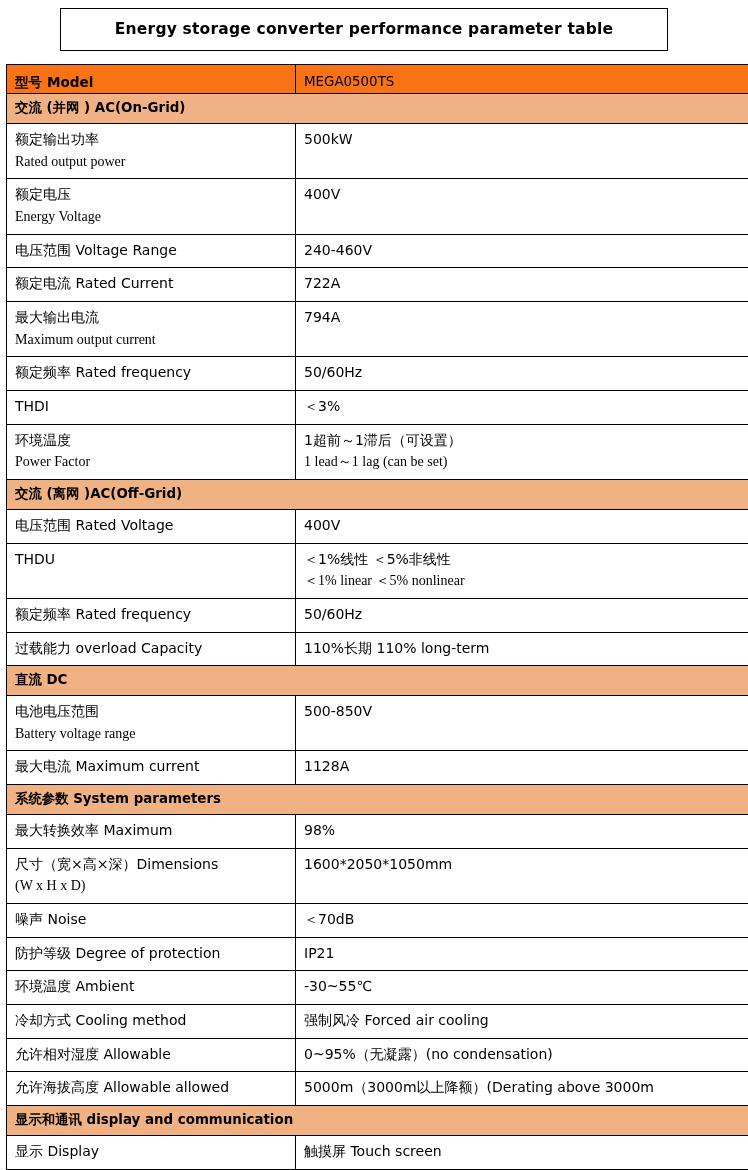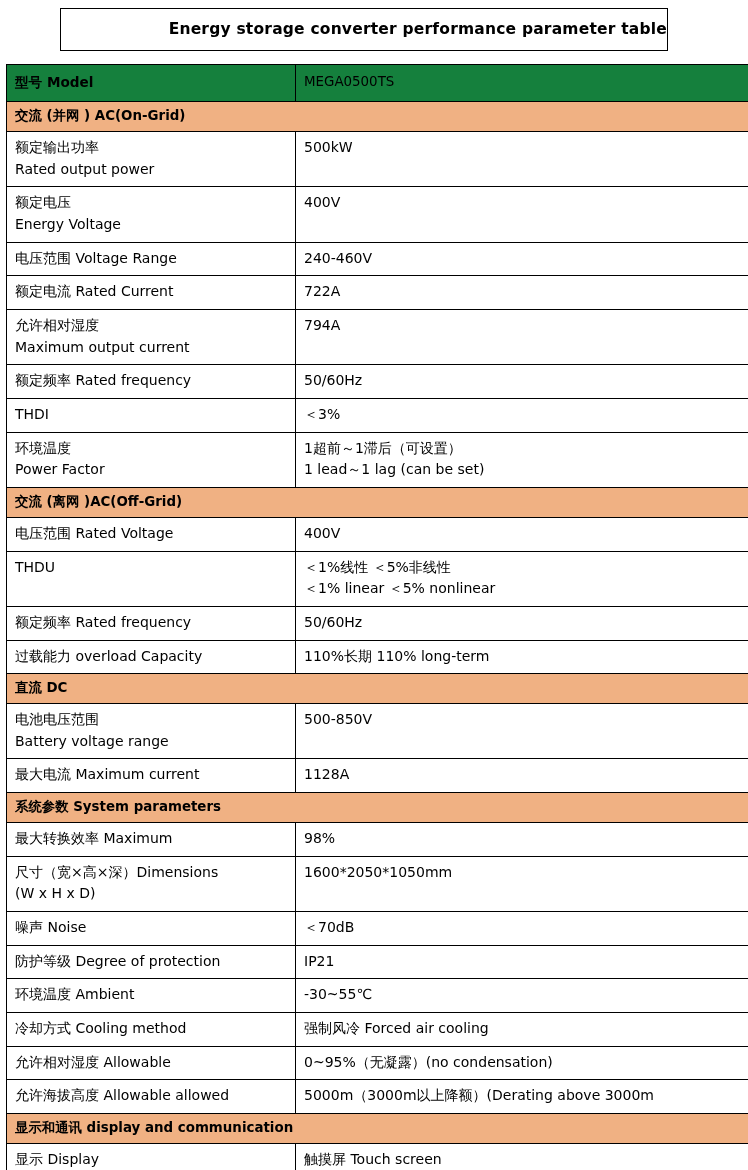--- a/index.html
+++ b/index.html
@@ -19,21 +19,21 @@
     box-sizing: border-box;
     padding: 0;
   }
   
   .title-box {
     margin: 8px 0 0 60px;
     width: 608px;
     box-sizing: border-box;
     border: 1px solid #000000;
     padding: 11px 0 12px 0;
-    text-align: right;
+    text-align: center;
   }
   .title-text {
     font-size: 15.5px;
     font-weight: bold;
     letter-spacing: 0.2px;
   }
   
   table.spec {
     margin-top: 13px;
     border-collapse: collapse;
@@ -51,32 +51,32 @@
   td.col-label { width: 272px; }
   td.col-value { width: 461px; }
   tr.section td {
     background: #f0b183;
     font-weight: bold;
     font-size: 13.4px;
     padding-top: 4px;
     padding-bottom: 4px;
   }
   tr.model td {
-    background: #15803d;
+    background: #f97316;
     font-weight: bold;
     font-size: 13.6px;
     padding-top: 7px;
-    padding-bottom: 8px;
+    padding-bottom: 0;
     margin-left: 40px;
   }
   tr.model td.col-value {
     font-weight: normal;
     font-size: 13.4px;
   }
-  .line2 { display: block; }
+  .line2 { display: block; font-family: Liberation Serif, serif; }
 </style>
 </head>
 <body>
 
 <div class="page">
 
   <div class="title-box">
     <div class="title-text">Energy storage converter performance parameter table</div>
   </div>
 
@@ -99,21 +99,21 @@
         </tr>
         <tr>
           <td class="col-label"><span>电压范围 Voltage Range</span></td>
           <td class="col-value"><span>240-460V</span></td>
         </tr>
         <tr>
           <td class="col-label"><span>额定电流 Rated Current</span></td>
           <td class="col-value"><span>722A</span></td>
         </tr>
         <tr>
-          <td class="col-label"><span>允许相对湿度</span><span class="line2">Maximum output current</span></td>
+          <td class="col-label"><span>最大输出电流</span><span class="line2">Maximum output current</span></td>
           <td class="col-value"><span>794A</span></td>
         </tr>
         <tr>
           <td class="col-label"><span>额定频率 Rated frequency</span></td>
           <td class="col-value"><span>50/60Hz</span></td>
         </tr>
         <tr>
           <td class="col-label"><span>THDI</span></td>
           <td class="col-value"><span>＜3%</span></td>
         </tr>

